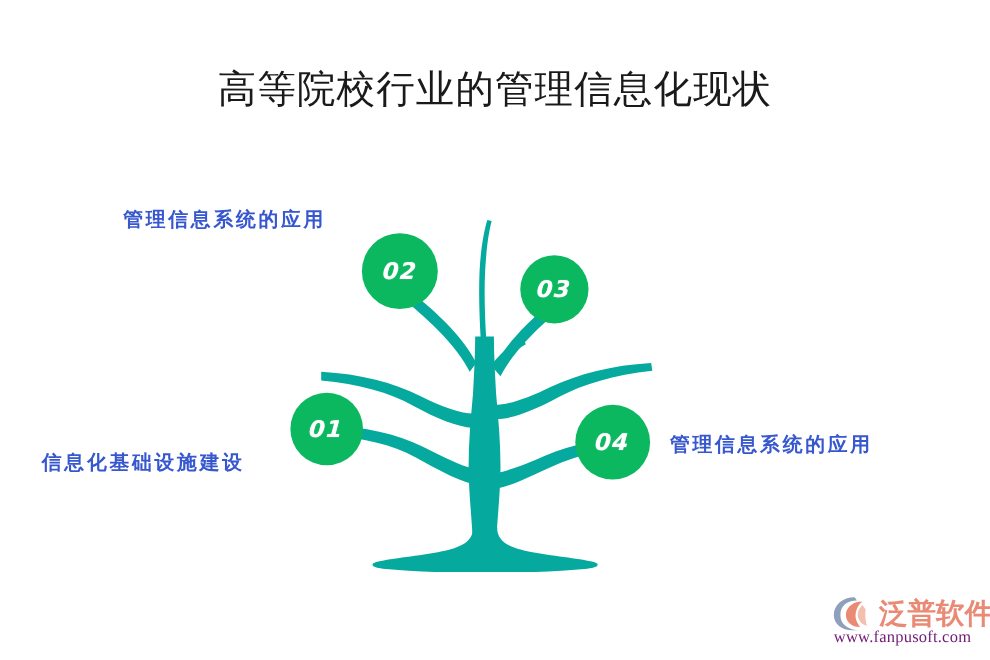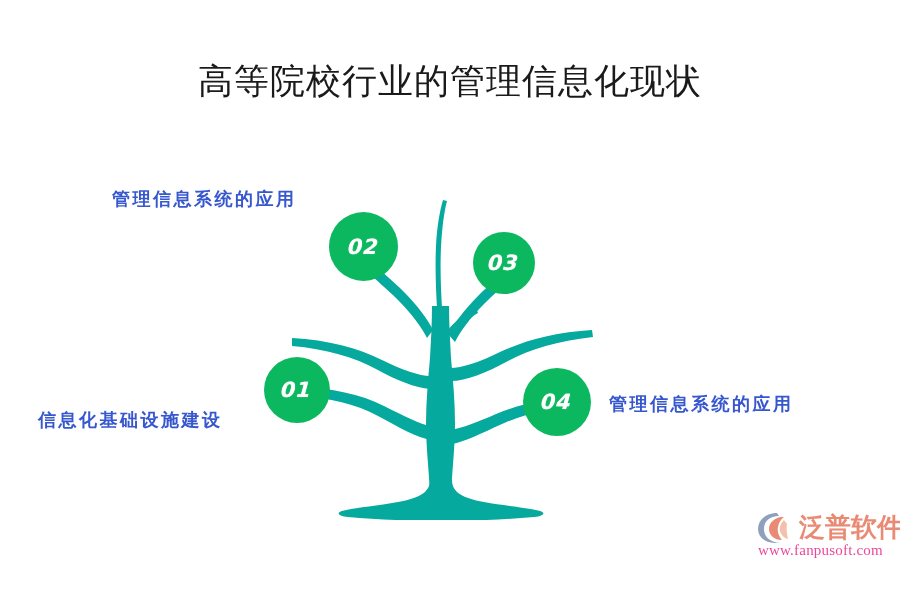--- a/index.html
+++ b/index.html
@@ -78,21 +78,21 @@
   }
   #caption-01 { left: 38px;  top: 408px; }
   #caption-02 { left: 112px; top: 187px; }
   #caption-03 { left: 544px; top: 187px; }
   #caption-04 { left: 609px; top: 392px; }
 
   
   #logo {
     position: absolute;
     left: 757px;
-    top: 509px;
+    top: 539px;
     width: 140px;
     height: 56px;
   }
   #logo-mark {
     position: absolute;
     left: 0;
     top: 2px;
     width: 40px;
     height: 34px;
   }
@@ -106,21 +106,21 @@
     color: #e98b74;
     letter-spacing: 0px;
     white-space: nowrap;
   }
   #logo-url {
     position: absolute;
     left: 1px;
     top: 33px;
     font-family: "Liberation Serif", "DejaVu Serif", serif;
     font-size: 15px;
-    color: #ec4899;
+    color: #701a75;
     letter-spacing: 0.2px;
     white-space: nowrap;
   }
 </style>
 </head>
 <body>
 
 <div id="canvas">
 
   <div id="page-title">高等院校行业的管理信息化现状</div>

